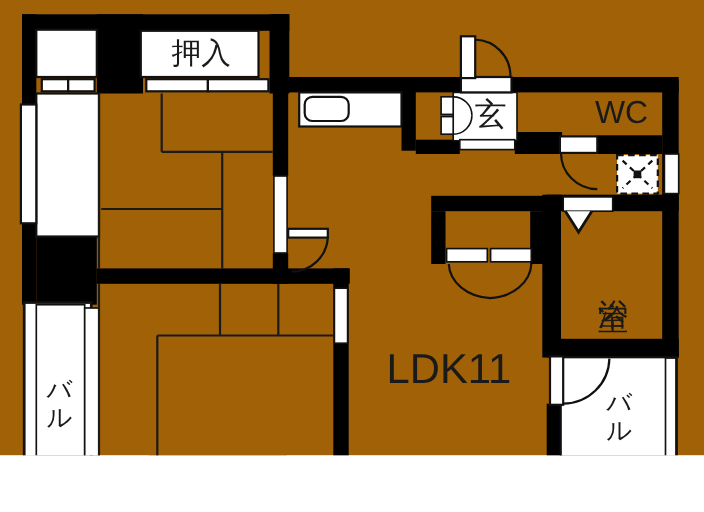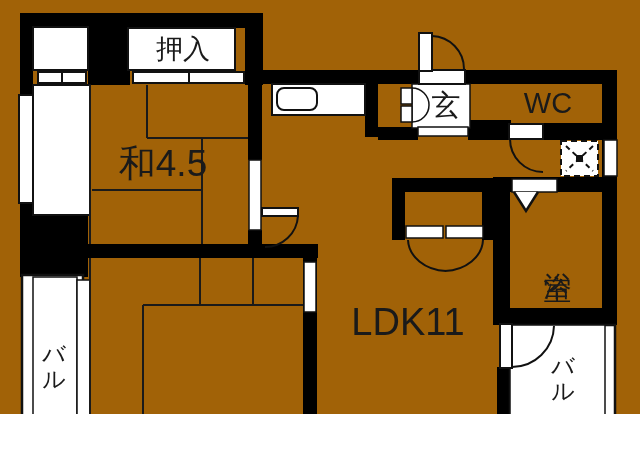--- a/index.html
+++ b/index.html
@@ -126,20 +126,19 @@
     <line x1="90" y1="85" x2="90" y2="244"></line>
     <line x1="200" y1="258" x2="200" y2="305"></line>
     <line x1="253" y1="258" x2="253" y2="305"></line>
     <line x1="143" y1="305" x2="303" y2="305"></line>
     <line x1="143" y1="305" x2="143" y2="415"></line>
     <line x1="90" y1="258" x2="90" y2="415"></line>
   </g>
 </svg>
 
   <div class="lbl center" style="left:183px;top:49px;font-size:27px;">押入</div>
-  <div class="lbl center" style="left:163px;top:163px;font-size:37px;">和4.5</div>
-  <div class="lbl center" style="left:408px;top:322px;font-size:38px;">LDK11</div>
+  <div class="lbl center" style="left:408px;top:336px;font-size:38px;">LDK11</div>
   <div class="lbl center" style="left:446px;top:105px;font-size:29px;">玄</div>
-  <div class="lbl center" style="left:548px;top:103px;font-size:29px;">WC</div>
+  <div class="lbl center" style="left:565px;top:103px;font-size:29px;">WC</div>
   <div class="lbl center vert" style="left:557px;top:252px;font-size:28px;">浴室</div>
   <div class="lbl center vert" style="left:54px;top:356px;font-size:23px;">バル</div>
   <div class="lbl center vert" style="left:563px;top:368px;font-size:23px;">バル</div>
 </div>
 
 </body></html>

